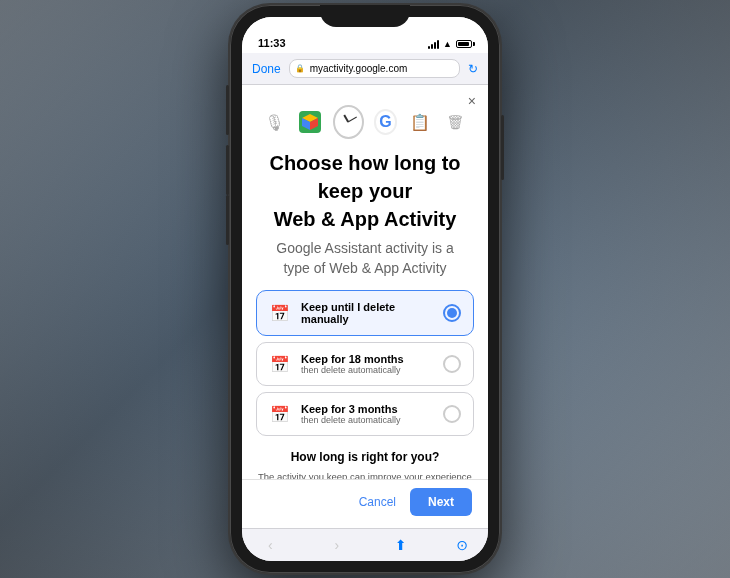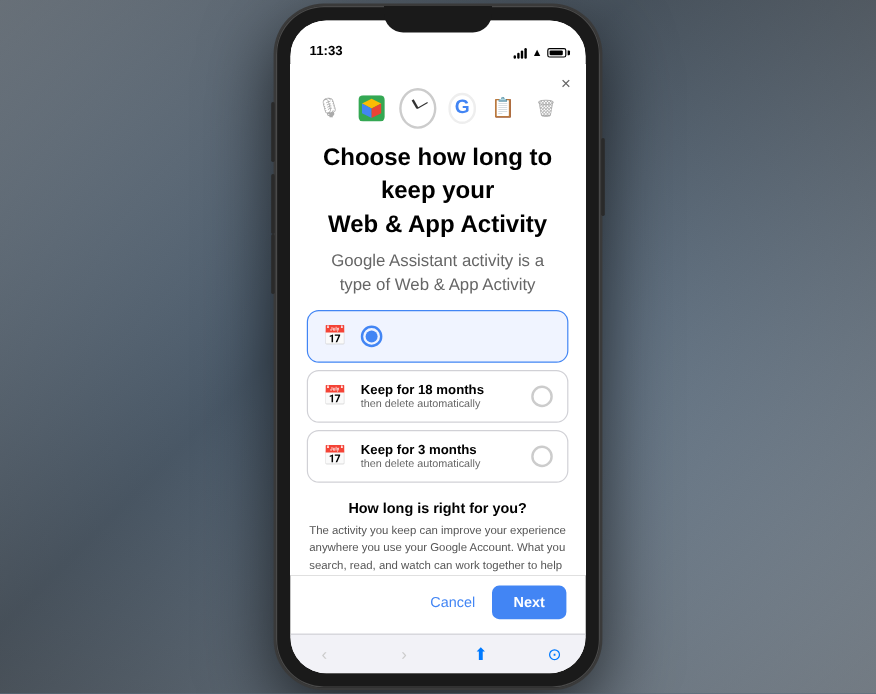--- a/index.html
+++ b/index.html
@@ -499,20 +499,28 @@
           <div class="signal-bar" style="height:7px"></div>
           <div class="signal-bar" style="height:9px"></div>
         </div>
         <span class="wifi-icon">▲</span>
         <div class="battery-icon">
           <div class="battery-fill"></div>
         </div>
       </div>
     </div>
 
+    <div class="browser-bar">
+      <span class="browser-done">Done</span>
+      <div class="browser-url-bar">
+        <span class="lock-icon-small">🔒</span>
+        <span class="browser-url-text">myactivity.google.com</span>
+      </div>
+      <span class="browser-reload">↻</span>
+    </div>
 
     <div class="content">
       <span class="close-btn">×</span>
 
       <div class="icons-row">
         <div class="icon-item small-icon">🎙</div>
         <div class="icon-item">
           <svg width="22" height="22" viewBox="0 0 22 22">
             <rect width="22" height="22" rx="4" fill="#34a853"></rect>
             <polygon points="11,3 19,7 11,11 3,7" fill="#fbbc04"></polygon>
@@ -536,20 +544,23 @@
           <span style="white-space:pre-line">Choose how long to keep your
 Web &amp; App Activity</span>
         </div>
         <div class="sub-heading">Google Assistant activity is a type of
 Web &amp; App Activity</div>
       </div>
 
       <div class="options-section">
         <div class="option-row selected">
           <div class="option-cal-icon">📅</div>
+          <div class="option-text">
+            <span class="option-title">Keep until I delete manually</span>
+          </div>
           <div class="radio-outer">
             <div class="radio-inner"></div>
           </div>
         </div>
 
         <div class="option-row">
           <div class="option-cal-icon">📅</div>
           <div class="option-text">
             <span class="option-title">Keep for 18 months</span>
             <span class="option-subtitle">then delete automatically</span>

